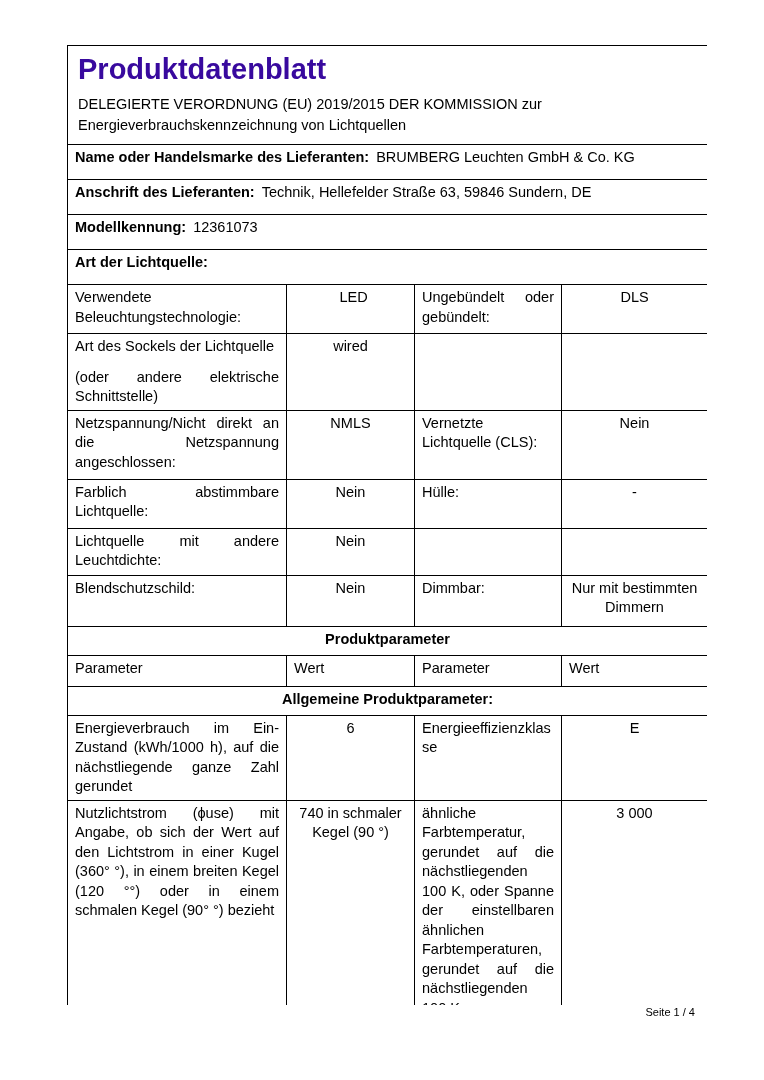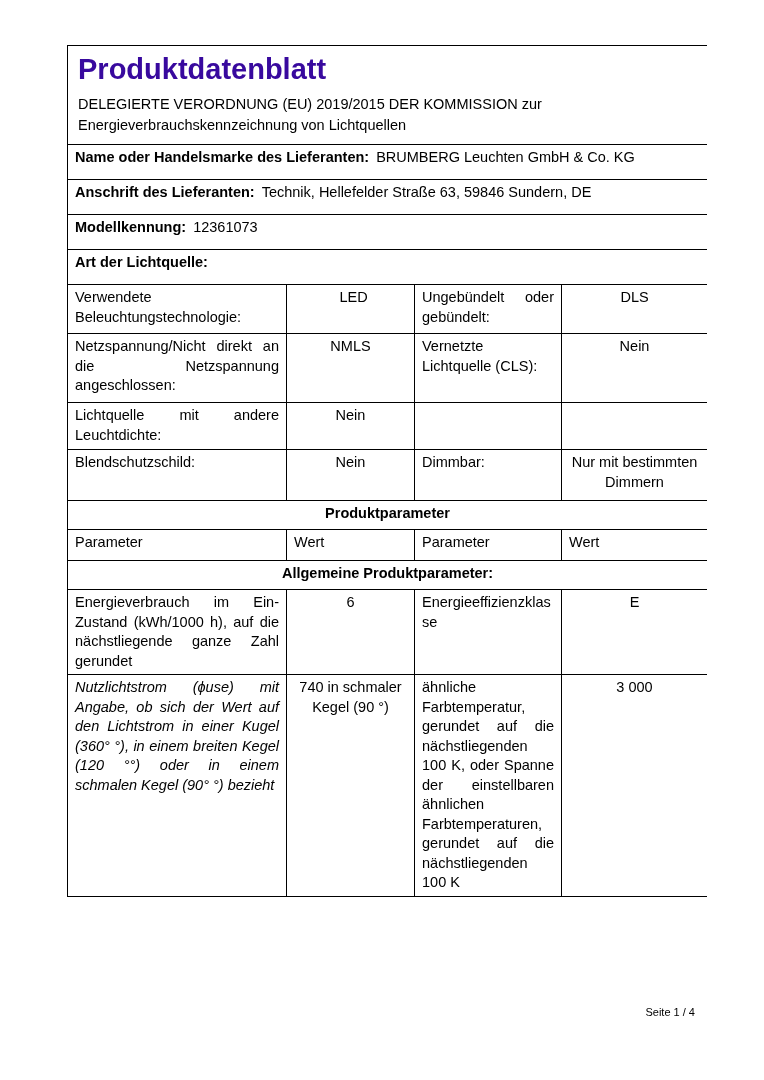--- a/index.html
+++ b/index.html
@@ -103,24 +103,36 @@
         </tr>
       </tbody>
       <tbody id="tb-light-source">
           <tr>
             <td class="cell-name" style="height: 42px;">Verwendete Beleuchtungstechnologie:</td>
             <td class="cell-value" style="height: 42px; padding-left: 13px;">LED</td>
             <td class="cell-name" style="height: 42px;">Ungebündelt oder gebündelt:</td>
             <td class="cell-value" style="height: 42px;">DLS</td>
           </tr>
           <tr>
+            <td class="cell-name" style="height: 60px;">Art des Sockels der Lichtquelle<span class="pbrk"></span>(oder andere elektrische Schnittstelle)</td>
+            <td class="cell-value" style="height: 60px;">wired</td>
+            <td class="cell-name" style="height: 60px;"></td>
+            <td class="cell-value" style="height: 60px;"></td>
+          </tr>
+          <tr>
             <td class="cell-name" style="height: 62px;">Netzspannung/Nicht direkt an die Netzspannung angeschlossen:</td>
             <td class="cell-value" style="height: 62px;">NMLS</td>
             <td class="cell-name" style="height: 62px;">Vernetzte Lichtquelle (CLS):</td>
             <td class="cell-value" style="height: 62px;">Nein</td>
+          </tr>
+          <tr>
+            <td class="cell-name" style="height: 42px;">Farblich abstimmbare Lichtquelle:</td>
+            <td class="cell-value" style="height: 42px;">Nein</td>
+            <td class="cell-name" style="height: 42px;">Hülle:</td>
+            <td class="cell-value" style="height: 42px;">-</td>
           </tr>
           <tr>
             <td class="cell-name" style="height: 40px;">Lichtquelle mit andere Leuchtdichte:</td>
             <td class="cell-value" style="height: 40px;">Nein</td>
             <td class="cell-name" style="height: 40px;"></td>
             <td class="cell-value" style="height: 40px;"></td>
           </tr>
           <tr>
             <td class="cell-name" style="height: 44px;">Blendschutzschild:</td>
             <td class="cell-value" style="height: 44px;">Nein</td>
@@ -143,21 +155,21 @@
         </tr>
       </tbody>
       <tbody id="tb-params">
           <tr>
             <td class="cell-name" style="height: 62px;">Energieverbrauch im Ein-Zustand (kWh/1000 h), auf die nächstliegende ganze Zahl gerundet</td>
             <td class="cell-value" style="height: 62px;">6</td>
             <td class="cell-name" style="height: 62px;">Energieeffizienzklasse</td>
             <td class="cell-value" style="height: 62px;">E</td>
           </tr>
           <tr>
-            <td class="cell-name" style="height: 182px; font-style: italic;">Nutzlichtstrom (ϕuse) mit Angabe, ob sich der Wert auf den Lichtstrom in einer Kugel (360° °), in einem breiten Kegel (120 °°) oder in einem schmalen Kegel (90° °) bezieht</td>
+            <td class="cell-name" style="height: 182px;">Nutzlichtstrom (ϕuse) mit Angabe, ob sich der Wert auf den Lichtstrom in einer Kugel (360° °), in einem breiten Kegel (120 °°) oder in einem schmalen Kegel (90° °) bezieht</td>
             <td class="cell-value" style="height: 182px;">740 in schmaler Kegel (90 °)</td>
             <td class="cell-name" style="height: 182px;">ähnliche Farbtemperatur, gerundet auf die nächstliegenden 100 K, oder Spanne der einstellbaren ähnlichen Farbtemperaturen, gerundet auf die nächstliegenden 100 K</td>
             <td class="cell-value" style="height: 182px;">3 000</td>
           </tr>
         </tbody>
     </table>
   </div>
   <div class="page-footer">Seite 1 / 4</div>
 </div>
 

